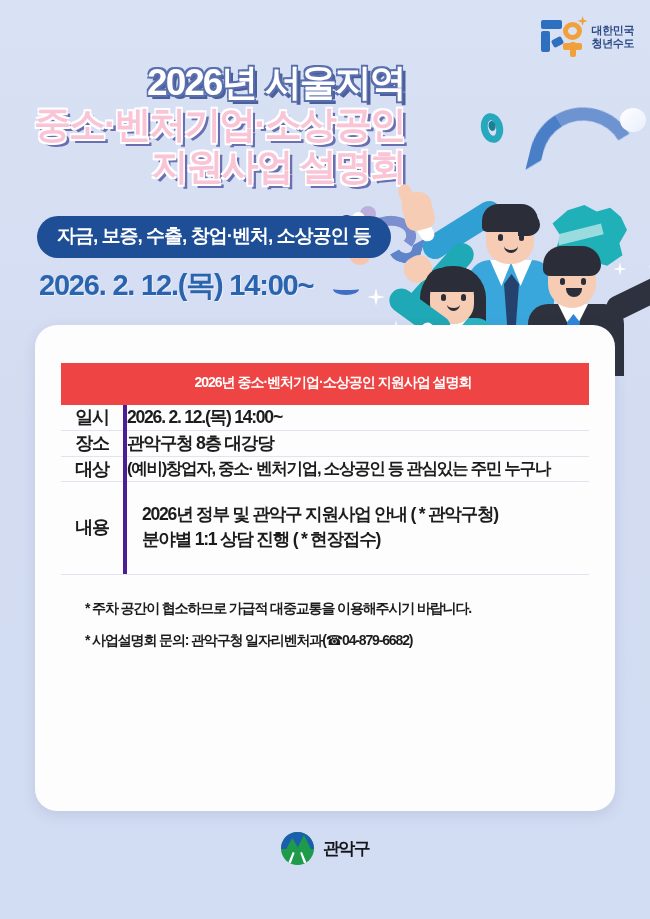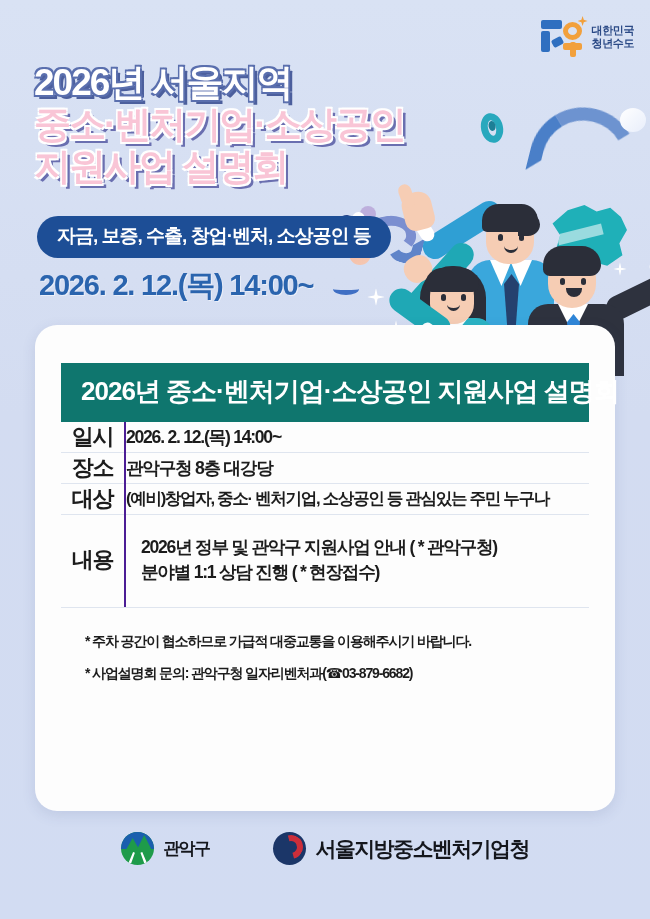--- a/index.html
+++ b/index.html
@@ -158,21 +158,21 @@
     width: 10px; height: 10px;
     background: #f2a03c;
     clip-path: polygon(50% 0,62% 38%,100% 50%,62% 62%,50% 100%,38% 62%,0 50%,38% 38%);
   }
   .ci-text {
     font-size: 11px; line-height: 1.18;
     color: #2b4a86; font-weight: 700; letter-spacing: -0.4px;
   }
 
   
-  .headline { position: absolute; left: 34px; top: 62px; }
+  .headline { position: absolute; left: 34px; top: 62px; text-align: right; }
 
   .hl-line {
     font-size: 37px;
     font-weight: 900;
     letter-spacing: -2.0px;
     line-height: 1.14;
     white-space: nowrap;
     font-family: "Liberation Sans", "DejaVu Sans", sans-serif;
   }
   .hl-white {
@@ -309,47 +309,47 @@
     position: absolute;
     left: 35px; top: 325px;
     width: 580px; height: 486px;
     background: #fdfdfd;
     border-radius: 22px;
     box-shadow: 0 4px 14px rgba(60,80,130,.13);
     padding: 38px 26px 0 26px;
   }
 
   .table-head {
-    background: #0f766e;
+    background: #ef4444;
     color: #ffffff;
     text-align: center;
-    font-size: 26px;
+    font-size: 14px;
     font-weight: 700;
     letter-spacing: -1.0px;
     padding: 11px 4px 13px 20px;
     white-space: nowrap;
   }
 
   table.info {
     width: 100%;
     border-collapse: collapse;
     table-layout: fixed;
   }
   table.info td {
     vertical-align: middle;
     padding: 0;
   }
   .r-label {
     width: 64px;
     text-align: center;
-    font-size: 22px;
+    font-size: 18px;
     font-weight: 700;
     color: #1c1c1c;
     letter-spacing: -1.2px;
-    border-right: 2px solid #4c1d95;
+    border-right: 4px solid #4c1d95;
     padding: 13px 0 15px 0;
   }
   .r-value {
     font-size: 17.6px;
     font-weight: 700;
     color: #1c1c1c;
     letter-spacing: -1.25px;
     padding: 13px 0 15px 15px;
     line-height: 1.42;
     white-space: nowrap;
@@ -573,38 +573,32 @@
             <div>분야별 1:1 상담 진행 ( * 현장접수)</div>
           </td>
         </tr>
       </tbody>
     </table>
 
     <div class="card-rule"></div>
 
     <div class="notes">
       <div class="note">* 주차 공간이 협소하므로 가급적 대중교통을 이용해주시기 바랍니다.</div>
-      <div class="note">* 사업설명회 문의: 관악구청 일자리벤처과(☎03-879-6682)</div>
+      <div class="note">* 사업설명회 문의: 관악구청 일자리벤처과(☎04-879-6682)</div>
     </div>
   </div>
 
   <div class="footer">
 
     <div class="flogo">
       <div class="gwanak-mark">
         <span class="mtop"></span>
         <span class="peak1"></span>
         <span class="peak2"></span>
         <span class="fan2"></span>
       </div>
       <span class="flogo-text">관악구</span>
     </div>
 
-    <div class="flogo">
-      <div class="taeguk">
-        <span class="swirl"></span>
-      </div>
-      <span class="flogo-text2">서울지방중소벤처기업청</span>
-    </div>
 
   </div>
 
 </div>
 
 </body></html>

